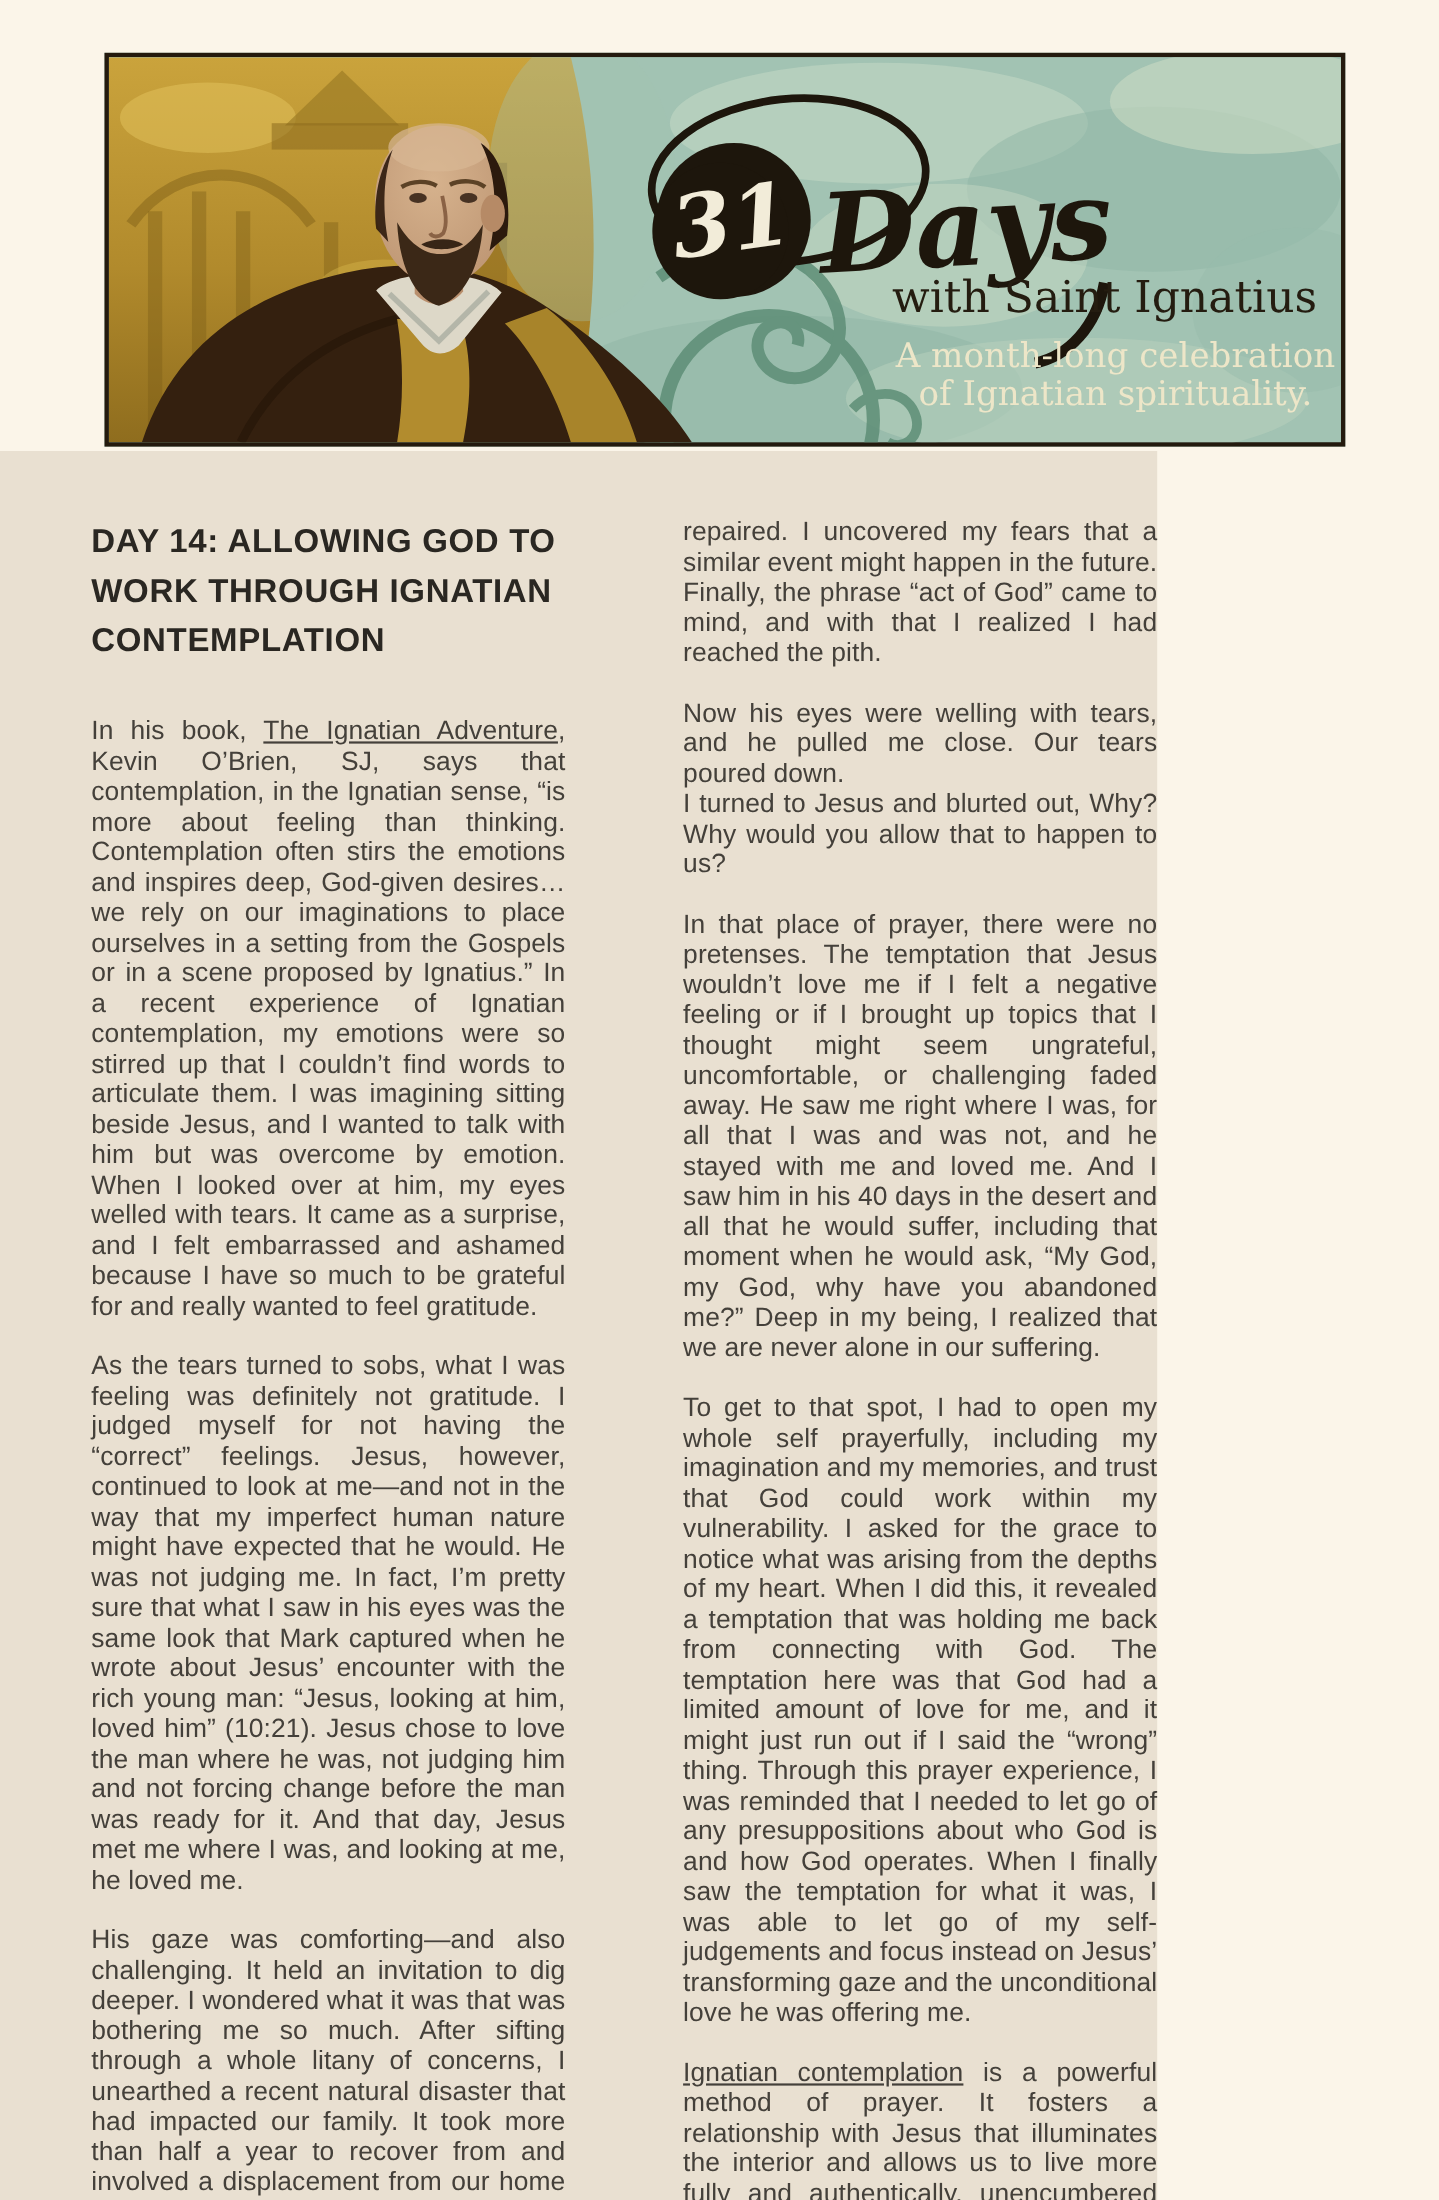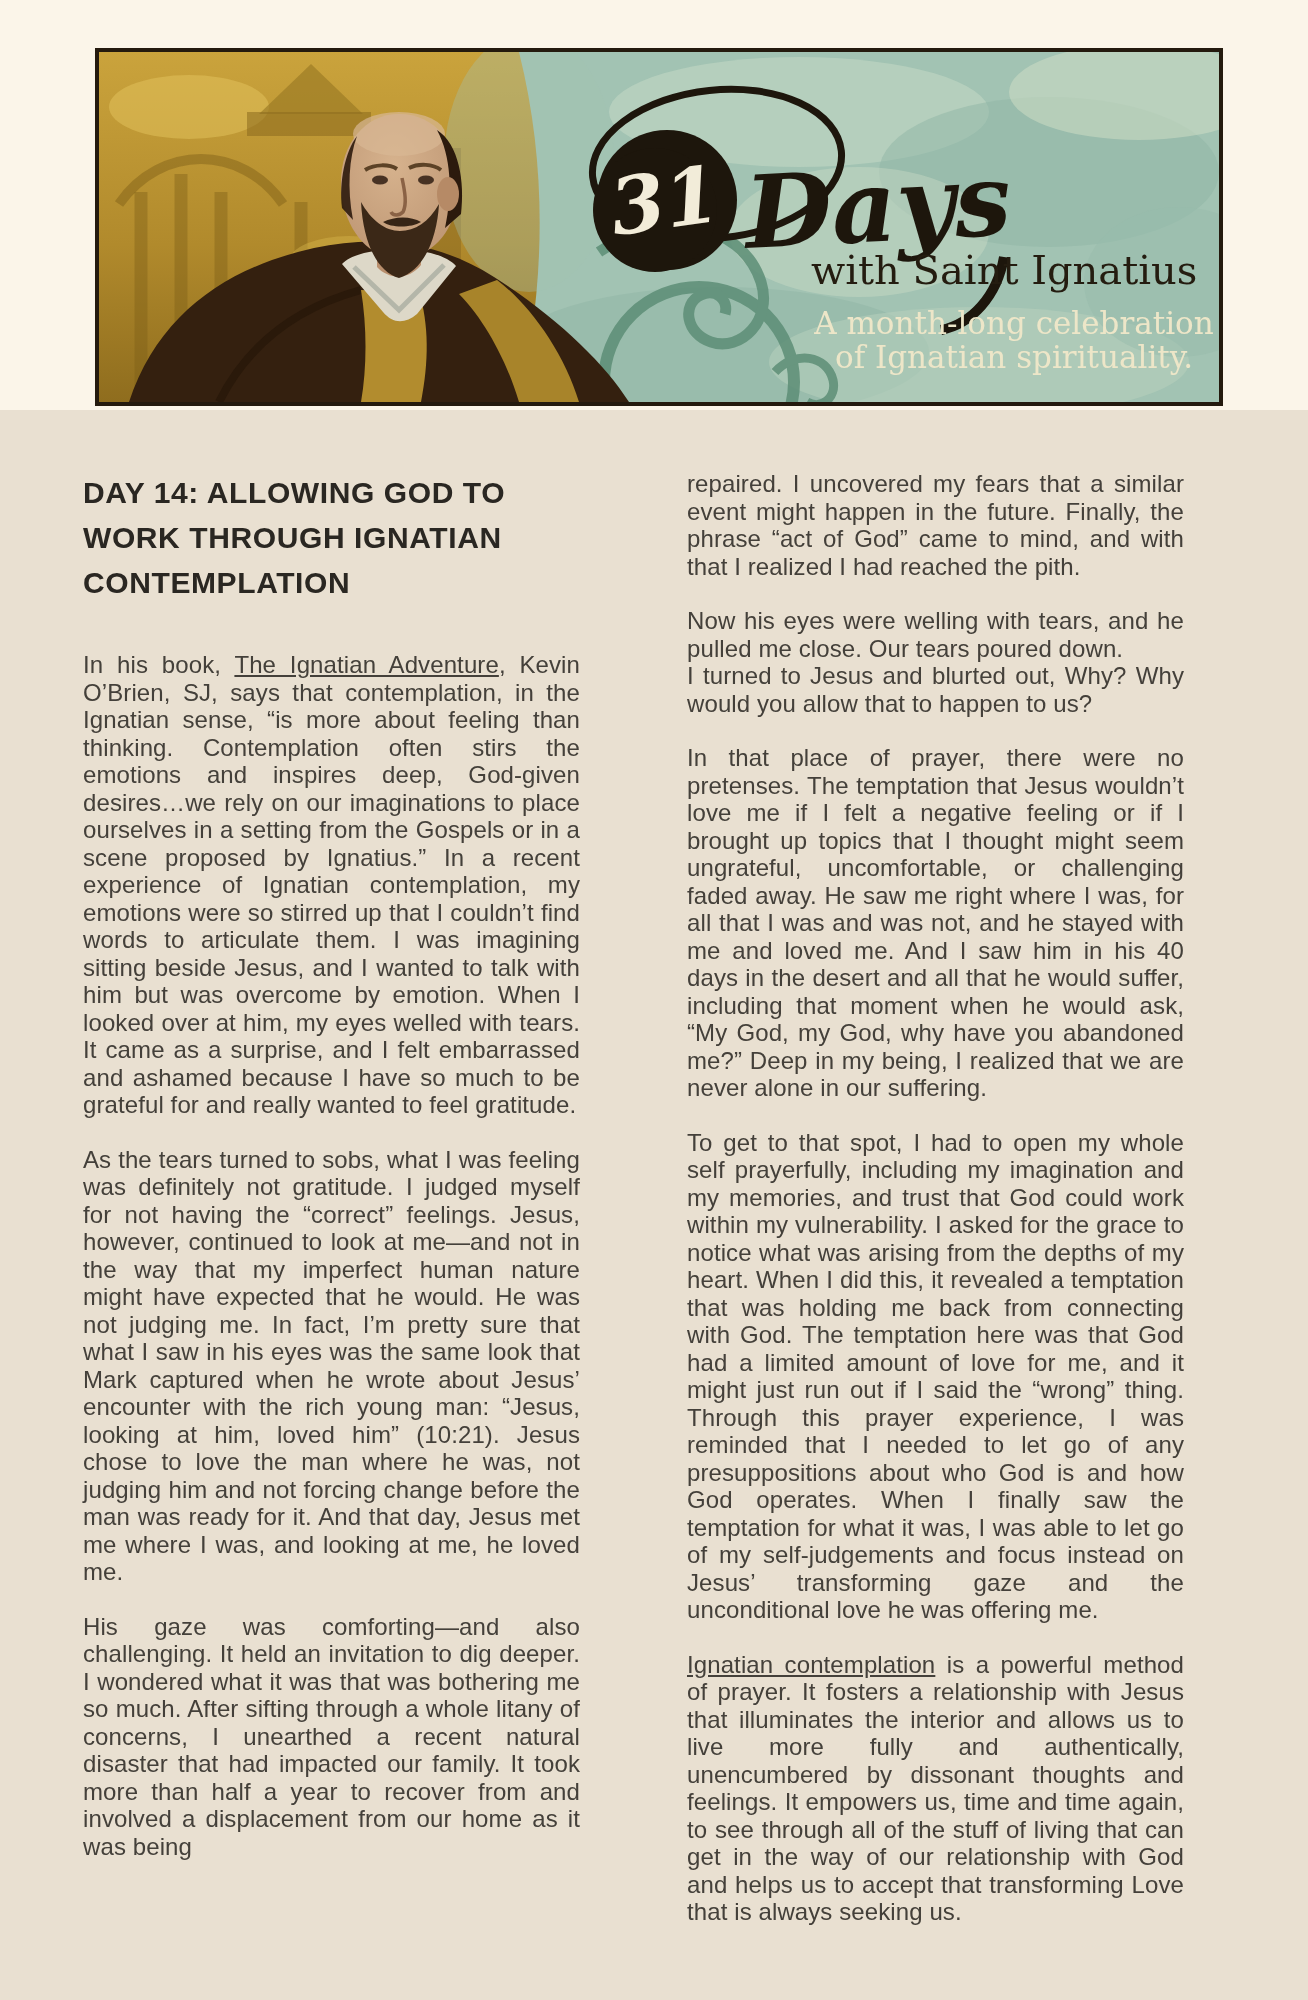--- a/index.html
+++ b/index.html
@@ -21,21 +21,21 @@
     border: 4px solid #241a0e;
     box-sizing: border-box;
     background: #a2c3b3;
   }
   .banner svg { display: block; width: 100%; height: 100%; }
 
   
   .content {
     position: absolute;
     left: 0; top: 410px;
-    width: 1308px; height: 1590px;
+    width: 1052px; height: 1590px;
     background: #e9e0d1;
     box-sizing: border-box;
     padding: 60px 0 0 83px;
   }
   .cols { display: flex; gap: 107px; }
   .col { width: 497px; }
 
   h1.title {
     margin: 0 0 46px 0;
     font-size: 30px;

